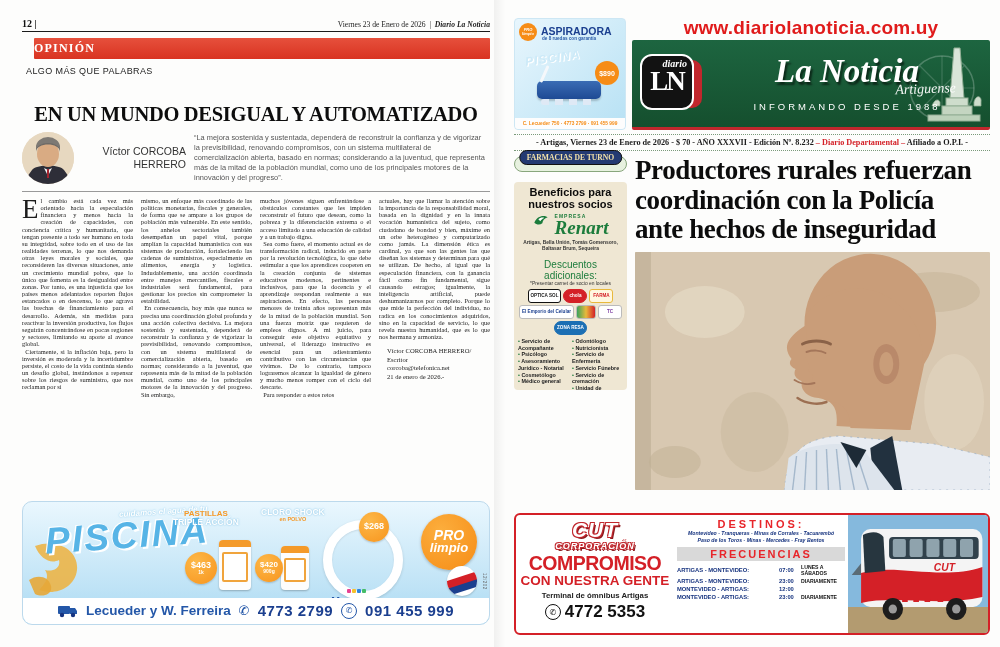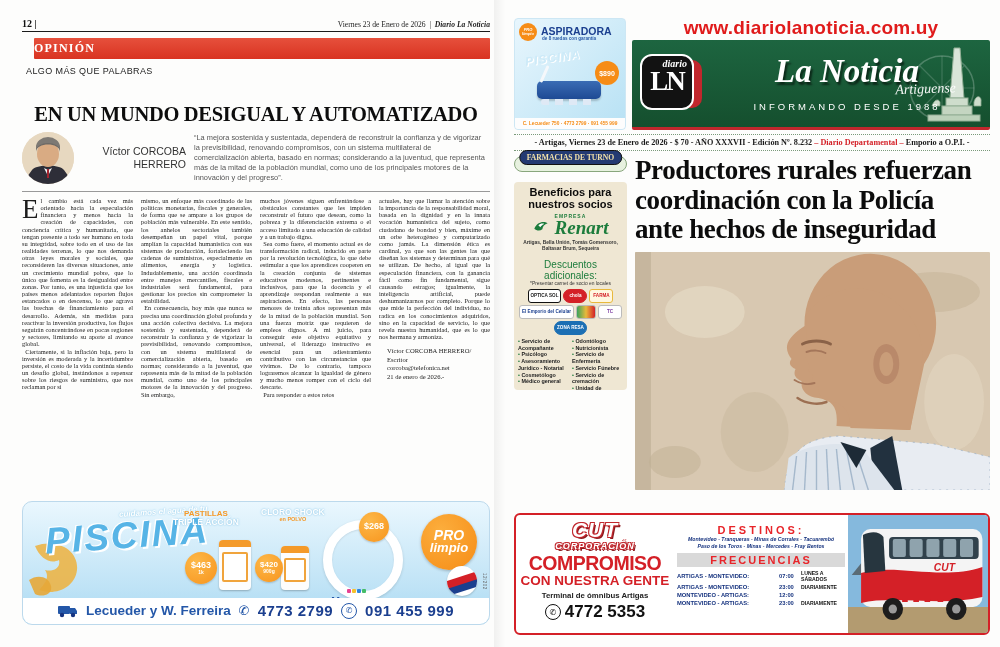--- a/index.html
+++ b/index.html
@@ -138,21 +138,21 @@
             color:#f3e1a8;font-weight:900;font-size:7.6px;padding:2px 7px;border-radius:10px;
             white-space:nowrap;border:1px solid #111;}
   .fx-row + .fx-row{border-top:1px solid #666;margin-top:3px;padding-top:2px;}
   .fx-days{font-weight:900;font-size:8.4px;}
   .fx-name{font-weight:900;font-size:14px;background:#b5d2a5;margin:2px 2px;padding:0 0 1px 0;}
   .fx-addr{font-weight:900;font-size:8.2px;margin-top:1px;}
   .fx-tel{font-weight:900;font-size:8.2px;}
   .ben-box{margin-top:10px;background:#efe7d3;border-radius:4px;padding:5px 4px;height:198px;
            overflow:hidden;text-align:center;}
   .ben-title{font-weight:900;font-size:11px;line-height:1.05;white-space:pre-line;color:#0d0d0d;}
-  .renart{display:flex;align-items:center;justify-content:center;gap:6px;margin-top:3px;}
+  .renart{display:flex;align-items:flex-start;justify-content:center;gap:6px;margin-top:3px;}
   .ren-emp{font-size:5px;font-weight:900;letter-spacing:1px;color:#1c7c3c;display:block;text-align:left;}
   .ren-name{font-family:"Liberation Serif",serif;font-style:italic;font-weight:900;font-size:19px;
             color:#1c7c3c;line-height:.9;}
   .ben-towns{font-size:4.9px;font-weight:bold;color:#333;margin-top:2px;line-height:1.2;}
   .ben-disc{color:#1c7c3c;font-weight:400;font-size:10px;margin-top:7px;}
   .ben-note{font-size:4.9px;color:#333;}
   .partners{display:flex;flex-wrap:wrap;justify-content:center;gap:2px;margin-top:3px;}
   .partner{background:#fff;border:1px solid #bbb;border-radius:3px;font-weight:900;font-size:4.6px;
            padding:2px 2px;min-width:18px;min-height:8px;display:flex;align-items:center;justify-content:center;
            line-height:1;color:#222;}
@@ -180,21 +180,21 @@
     text-shadow:-1px -1px 0 #c1272d,1px -1px 0 #c1272d,-1px 1px 0 #c1272d,1px 1px 0 #c1272d,2px 2px 0 #8a1a1e;}
   .cut-name{font-size:21px;line-height:1;letter-spacing:1px;}
   .cut-corp{font-size:9px;letter-spacing:1px;margin-top:1px;}
   .cut-slog1{color:#d42027;font-weight:900;font-size:19.5px;line-height:1;margin-top:3px;letter-spacing:-.5px;}
   .cut-slog2{color:#d42027;font-weight:900;font-size:13.5px;line-height:1;}
   .cut-term{font-weight:900;font-size:7.8px;color:#222;margin-top:4px;}
   .cut-phone-row{display:flex;align-items:center;justify-content:center;gap:4px;margin-top:2px;}
   .cut-phone-ic{width:14px;height:14px;border:1.6px solid #111;border-radius:50%;font-size:8px;
                 display:flex;align-items:center;justify-content:center;}
   .cut-phone{font-weight:900;font-size:17px;color:#111;}
-  .cut-mid{width:168px;flex:0 0 auto;padding:9px 3px 0 3px;text-align:center;}
+  .cut-mid{width:168px;flex:0 0 auto;padding:3px 3px 0 3px;text-align:center;}
   .dest-title{color:#e8252a;font-weight:900;font-size:11px;letter-spacing:3px;}
   .dest-line{color:#16337f;font-weight:bold;font-style:italic;font-size:5.2px;line-height:1.35;}
   .frec-title{background:#d9d9d9;color:#e8252a;font-weight:900;font-size:11px;letter-spacing:2px;
               margin-top:3px;padding:1px 0;}
   .sched{margin-top:3px;}
   .sched-row{display:flex;align-items:center;gap:2px;margin-top:2px;}
   .sched-route{flex:1;text-align:left;color:#16337f;font-weight:900;font-size:5.8px;}
   .sched-time{width:20px;color:#16337f;font-weight:900;font-size:5.8px;text-align:left;}
   .sched-note{width:44px;color:#111;font-weight:900;font-size:5.2px;text-align:left;}
   .cut-bus{flex:1;min-width:0;}
@@ -369,21 +369,21 @@
           </svg>
         </div>
       </div>
     </div>
 
     <div class="infoline">
       <span>- Artigas, Viernes 23 de Enero de 2026 -</span>
       <span>$ 70</span>
       <span>- AÑO XXXVII - Edición Nº. 8.232</span>
       <span class="red">– Diario Departamental –</span>
-      <span>Emporio a O.P.I. -</span>
+      <span>Afiliado a O.P.I. -</span>
     </div>
 
     <div class="rp-main">
       <div class="rp-side">
 
         <div class="fx-box">
           <div class="fx-title">FARMACIAS DE TURNO</div>
         </div>
 
         <div class="ben-box">

